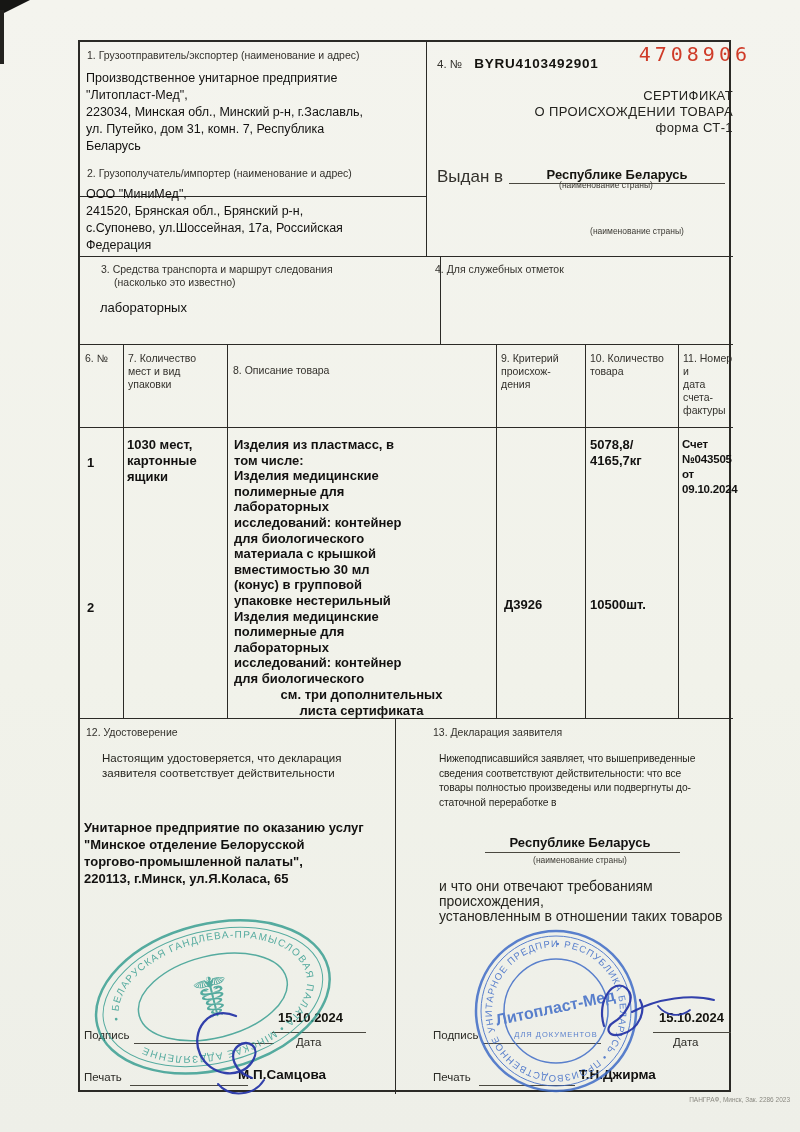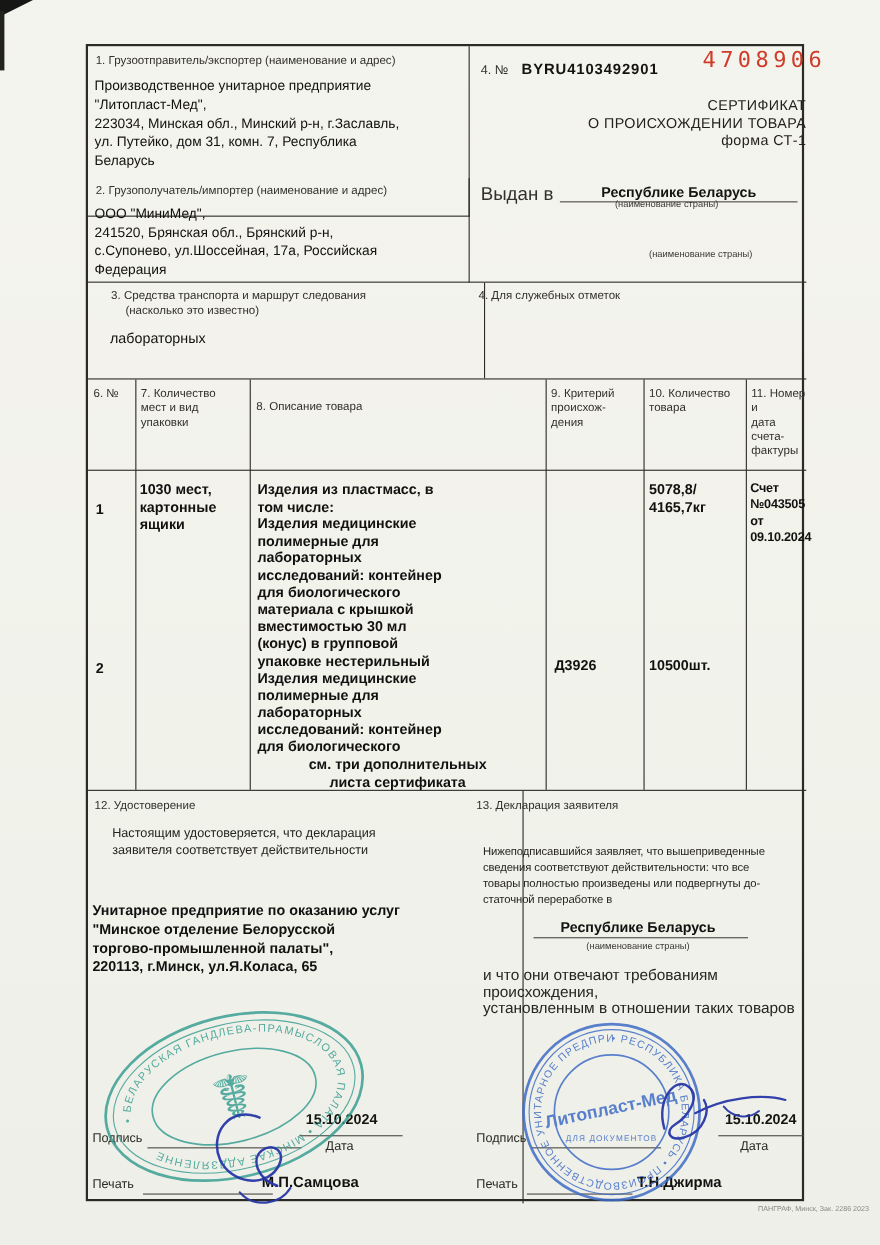--- a/index.html
+++ b/index.html
@@ -70,26 +70,26 @@
   .cell { position:absolute; font-weight:600; font-size:13px; line-height:16px; color:#121110; }
   .c-no1{left:7px;top:110px}.c-no2{left:7px;top:255px}
   .c-pack{left:47px;top:92px}
   .c-desc{left:154px;top:92px;width:266px;line-height:15.6px}
   .c-note{left:147px;top:342px;width:269px;text-align:center;line-height:16px}
   .c-crit{left:424px;top:252px}
   .c-qty1{left:510px;top:92px}.c-qty2{left:510px;top:252px}
   .c-inv{left:602px;top:92px;font-size:11.5px;line-height:15px;letter-spacing:-.2px}
 
   
-  .b12 { left:0; top:677px; width:396px; height:375px; }
+  .b12 { left:0; top:677px; width:316px; height:375px; }
   .b13 { left:347px; top:677px; width:306px; height:375px; }
   .b12 .lbl, .b13 .lbl { position:absolute; left:6px; top:7px; }
   .p12 { position:absolute; left:22px; top:32px; font-size:11.5px; line-height:15px; color:#26251f; }
   .org { position:absolute; left:4px; top:100px; font-weight:600; font-size:13px; line-height:17px; color:#121110; }
-  .p13 { position:absolute; left:12px; top:33px; font-size:10.3px; line-height:14.5px; letter-spacing:-.1px; color:#26251f;margin-top:16px; }
+  .p13 { position:absolute; left:12px; top:33px; font-size:10.3px; line-height:14.5px; letter-spacing:-.1px; color:#26251f; }
   .country { position:absolute; left:0; right:0; top:116px; text-align:center; font-weight:600; font-size:13px; color:#121110; }
   .country-line { position:absolute; left:58px; top:133px; width:195px; border-bottom:1px solid #4a4840; }
   .country-note { position:absolute; left:0; right:0; top:136px; text-align:center; font-size:8.5px; color:#3b3933; }
   .p13b { position:absolute; left:12px; top:160px; font-size:14px; line-height:15px; color:#26251f; }
 
   .sig-label { position:absolute; font-size:11.5px; color:#2c2b26; }
   .hline { position:absolute; border-bottom:1px solid #4a4840; height:0; }
   .date-val { position:absolute; font-size:13px; font-weight:600; color:#15140f; }
   .signer { position:absolute; font-size:13.5px; font-weight:600; color:#121110; }
 

